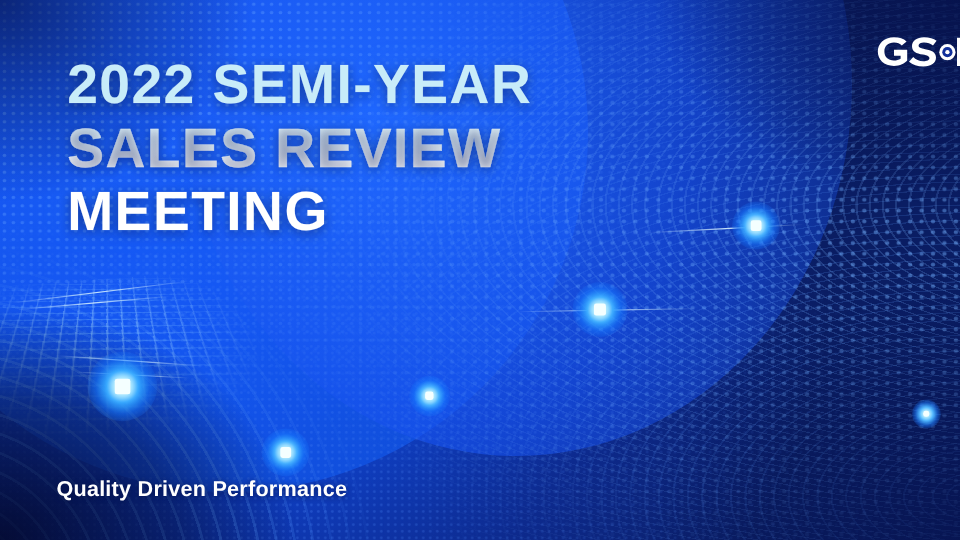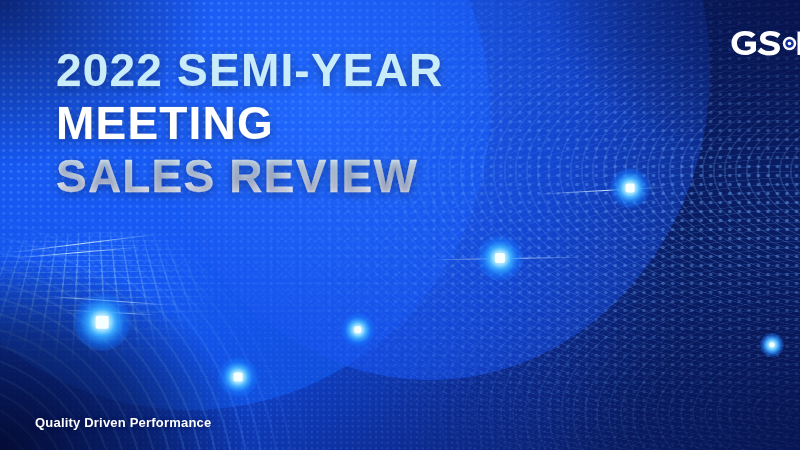--- a/index.html
+++ b/index.html
@@ -177,24 +177,24 @@
             background-clip: text;
     -webkit-text-fill-color: transparent;
     color: #eef9ff;
   }
   .title-line.l3 { color: #ffffff; }
 
   .tagline {
     position: absolute;
     left: 35px;
     bottom: 20px;
-    margin: 0;
+    margin: 12px;
     font-family: "Liberation Sans", sans-serif;
     font-weight: 700;
-    font-size: 13px;
+    font-size: 18px;
     letter-spacing: .2px;
     color: #ffffff;
     text-shadow: 0 1px 5px rgba(5,15,65,.75);
   }
 
   
   .logo {
     position: absolute;
     right: 28px;
     top: 24px;
@@ -286,22 +286,22 @@
       <div class="node" style="left: 358px; top: 330px; width: 34px; height: 34px;"></div>
       <div class="node" style="left: 500px; top: 258px; width: 46px; height: 46px;"></div>
       <div class="node" style="left: 630px; top: 188px; width: 40px; height: 40px;"></div>
       <div class="node" style="left: 772px; top: 345px; width: 24px; height: 24px;"></div>
     </div>
 
   <div class="content">
 
     <div class="title-block">
       <h1 class="title-line l1">2022 SEMI-YEAR</h1>
+      <h1 class="title-line l2">SALES REVIEW</h1>
       <h1 class="title-line l3">MEETING</h1>
-      <h1 class="title-line l2">SALES REVIEW</h1>
     </div>
 
     <p class="tagline">Quality Driven Performance</p>
 
     <div class="logo">
       <svg class="logo-mark" width="84" height="30" viewBox="0 0 168 60">
         <g fill="#ffffff">
 
           <path d="M30 6 C13 6 3 17 3 30 C3 43 13 54 30 54 C40 54 48 50 52 45 L52 27 L30 27 L30 37 L41 37 L41 42
                    C38 44 34 45 30 45 C20 45 14 39 14 30 C14 21 20 15 30 15 C36 15 40 17 43 20 L51 13

